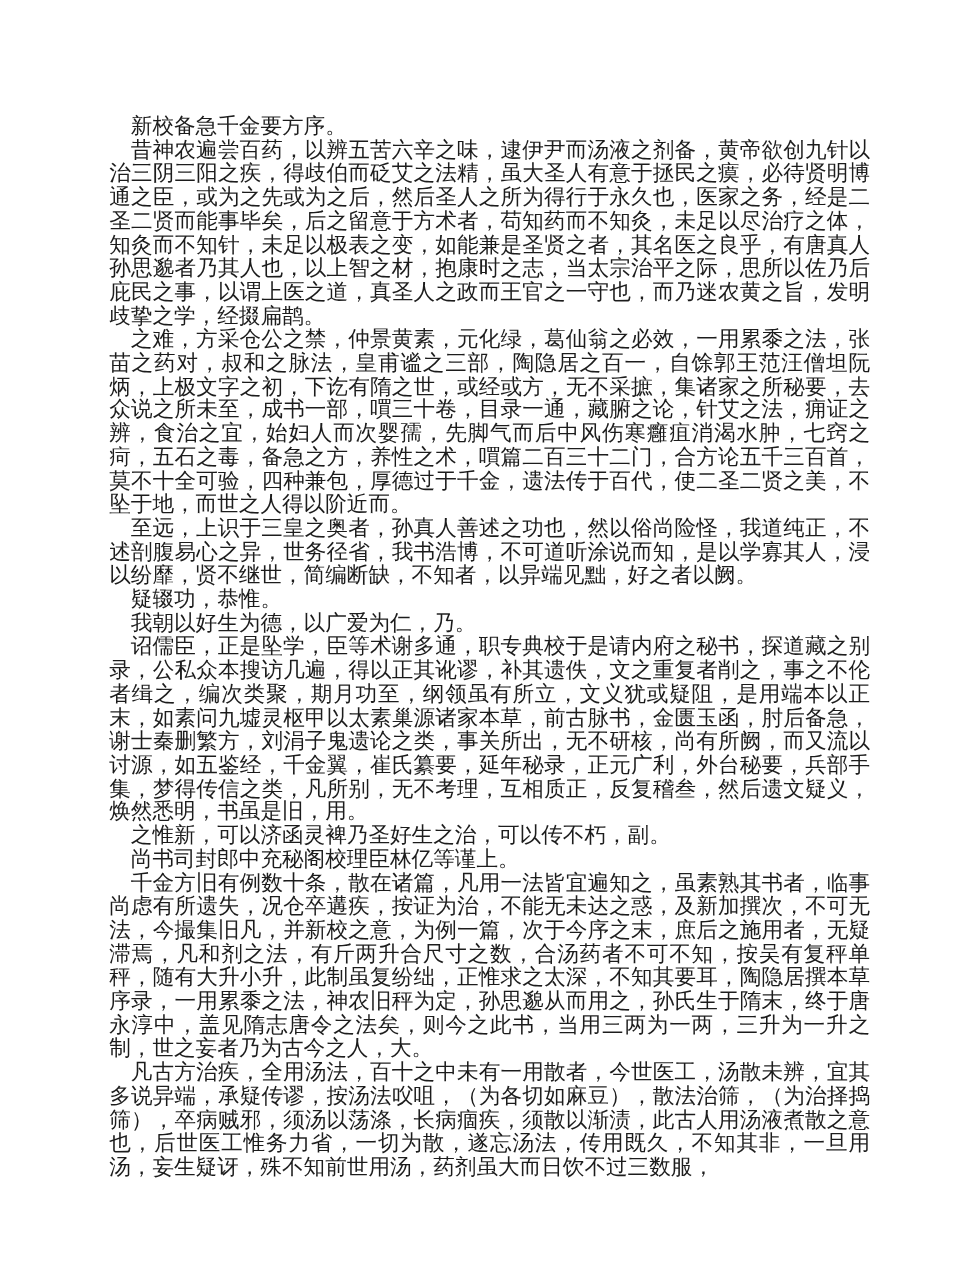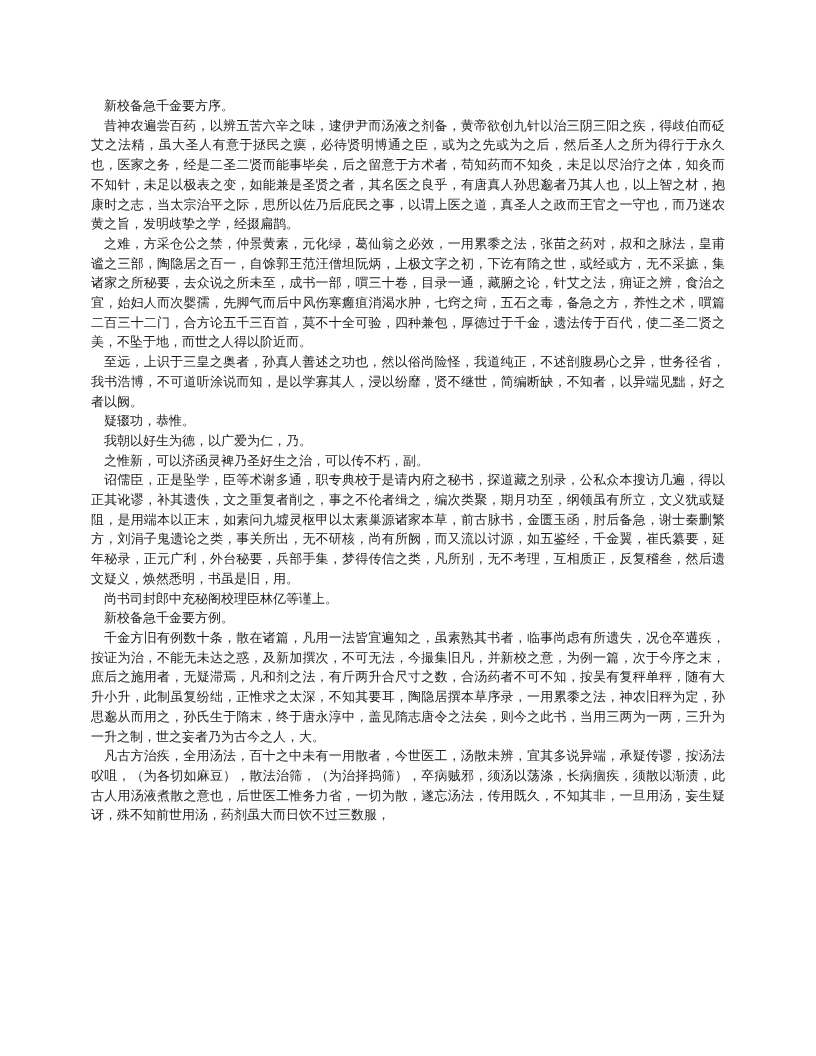--- a/index.html
+++ b/index.html
@@ -13,21 +13,21 @@
     overflow: hidden;
     position: relative;
   }
   .page {
     position: absolute;
     left: 91px;
     top: 96px;
     width: 634px;
     color: #1c1c1c;
     font-family: "Liberation Serif", "DejaVu Serif", serif;
-    font-size: 13px;
+    font-size: 18px;
     line-height: 19.7px;
     text-align: justify;
     text-justify: inter-ideograph;
   }
   .para {
     margin: 0;
     padding: 0;
     text-indent: 1em;
     word-break: break-all;
   }
@@ -35,19 +35,18 @@
 </head>
 <body>
 
 <div class="page">
   <p class="para">新校备急千金要方序。</p>
   <p class="para">昔神农遍尝百药，以辨五苦六辛之味，逮伊尹而汤液之剂备，黄帝欲创九针以治三阴三阳之疾，得歧伯而砭艾之法精，虽大圣人有意于拯民之瘼，必待贤明博通之臣，或为之先或为之后，然后圣人之所为得行于永久也，医家之务，经是二圣二贤而能事毕矣，后之留意于方术者，苟知药而不知灸，未足以尽治疗之体，知灸而不知针，未足以极表之变，如能兼是圣贤之者，其名医之良乎，有唐真人孙思邈者乃其人也，以上智之材，抱康时之志，当太宗治平之际，思所以佐乃后庇民之事，以谓上医之道，真圣人之政而王官之一守也，而乃迷农黄之旨，发明歧挚之学，经掇扁鹊。</p>
   <p class="para">之难，方采仓公之禁，仲景黄素，元化绿，葛仙翁之必效，一用累黍之法，张苗之药对，叔和之脉法，皇甫谧之三部，陶隐居之百一，自馀郭王范汪僧坦阮炳，上极文字之初，下讫有隋之世，或经或方，无不采摭，集诸家之所秘要，去众说之所未至，成书一部，嘪三十卷，目录一通，藏腑之论，针艾之法，痈证之辨，食治之宜，始妇人而次婴孺，先脚气而后中风伤寒癰疽消渴水肿，七窍之疴，五石之毒，备急之方，养性之术，嘪篇二百三十二门，合方论五千三百首，莫不十全可验，四种兼包，厚德过于千金，遗法传于百代，使二圣二贤之美，不坠于地，而世之人得以阶近而。</p>
   <p class="para">至远，上识于三皇之奥者，孙真人善述之功也，然以俗尚险怪，我道纯正，不述剖腹易心之异，世务径省，我书浩博，不可道听涂说而知，是以学寡其人，浸以纷靡，贤不继世，简编断缺，不知者，以异端见黜，好之者以阙。</p>
   <p class="para">疑辍功，恭惟。</p>
   <p class="para">我朝以好生为德，以广爱为仁，乃。</p>
+  <p class="para">诏儒臣，正是坠学，臣等术谢多通，职专典校于是请内府之秘书，探道藏之别录，公私众本搜访几遍，得以正其讹谬，补其遗佚，文之重复者削之，事之不伦者缉之，编次类聚，期月功至，纲领虽有所立，文义犹或疑阻，是用端本以正末，如素问九墟灵枢甲以太素巢源诸家本草，前古脉书，金匮玉函，肘后备急，谢士秦删繁方，刘涓子鬼遗论之类，事关所出，无不研核，尚有所阙，而又流以讨源，如五鉴经，千金翼，崔氏纂要，延年秘录，正元广利，外台秘要，兵部手集，梦得传信之类，凡所别，无不考理，互相质正，反复稽叁，然后遗文疑义，焕然悉明，书虽是旧，用。</p>
   <p class="para">之惟新，可以济函灵裨乃圣好生之治，可以传不朽，副。</p>
-  <p class="para">诏儒臣，正是坠学，臣等术谢多通，职专典校于是请内府之秘书，探道藏之别录，公私众本搜访几遍，得以正其讹谬，补其遗佚，文之重复者削之，事之不伦者缉之，编次类聚，期月功至，纲领虽有所立，文义犹或疑阻，是用端本以正末，如素问九墟灵枢甲以太素巢源诸家本草，前古脉书，金匮玉函，肘后备急，谢士秦删繁方，刘涓子鬼遗论之类，事关所出，无不研核，尚有所阙，而又流以讨源，如五鉴经，千金翼，崔氏纂要，延年秘录，正元广利，外台秘要，兵部手集，梦得传信之类，凡所别，无不考理，互相质正，反复稽叁，然后遗文疑义，焕然悉明，书虽是旧，用。</p>
   <p class="para">尚书司封郎中充秘阁校理臣林亿等谨上。</p>
-  <p class="para">新校备急千金要方例。</p>
   <p class="para">千金方旧有例数十条，散在诸篇，凡用一法皆宜遍知之，虽素熟其书者，临事尚虑有所遗失，况仓卒遘疾，按证为治，不能无未达之惑，及新加撰次，不可无法，今撮集旧凡，并新校之意，为例一篇，次于今序之末，庶后之施用者，无疑滞焉，凡和剂之法，有斤两升合尺寸之数，合汤药者不可不知，按吴有复秤单秤，随有大升小升，此制虽复纷绌，正惟求之太深，不知其要耳，陶隐居撰本草序录，一用累黍之法，神农旧秤为定，孙思邈从而用之，孙氏生于隋末，终于唐永淳中，盖见隋志唐令之法矣，则今之此书，当用三两为一两，三升为一升之制，世之妄者乃为古今之人，大。</p>
   <p class="para">凡古方治疾，全用汤法，百十之中未有一用散者，今世医工，汤散未辨，宜其多说异端，承疑传谬，按汤法㕮咀，（为各切如麻豆），散法治筛，（为治择捣筛），卒病贼邪，须汤以荡涤，长病痼疾，须散以渐渍，此古人用汤液煮散之意也，后世医工惟务力省，一切为散，遂忘汤法，传用既久，不知其非，一旦用汤，妄生疑讶，殊不知前世用汤，药剂虽大而日饮不过三数服，</p>
 </div>
 
 </body></html>

